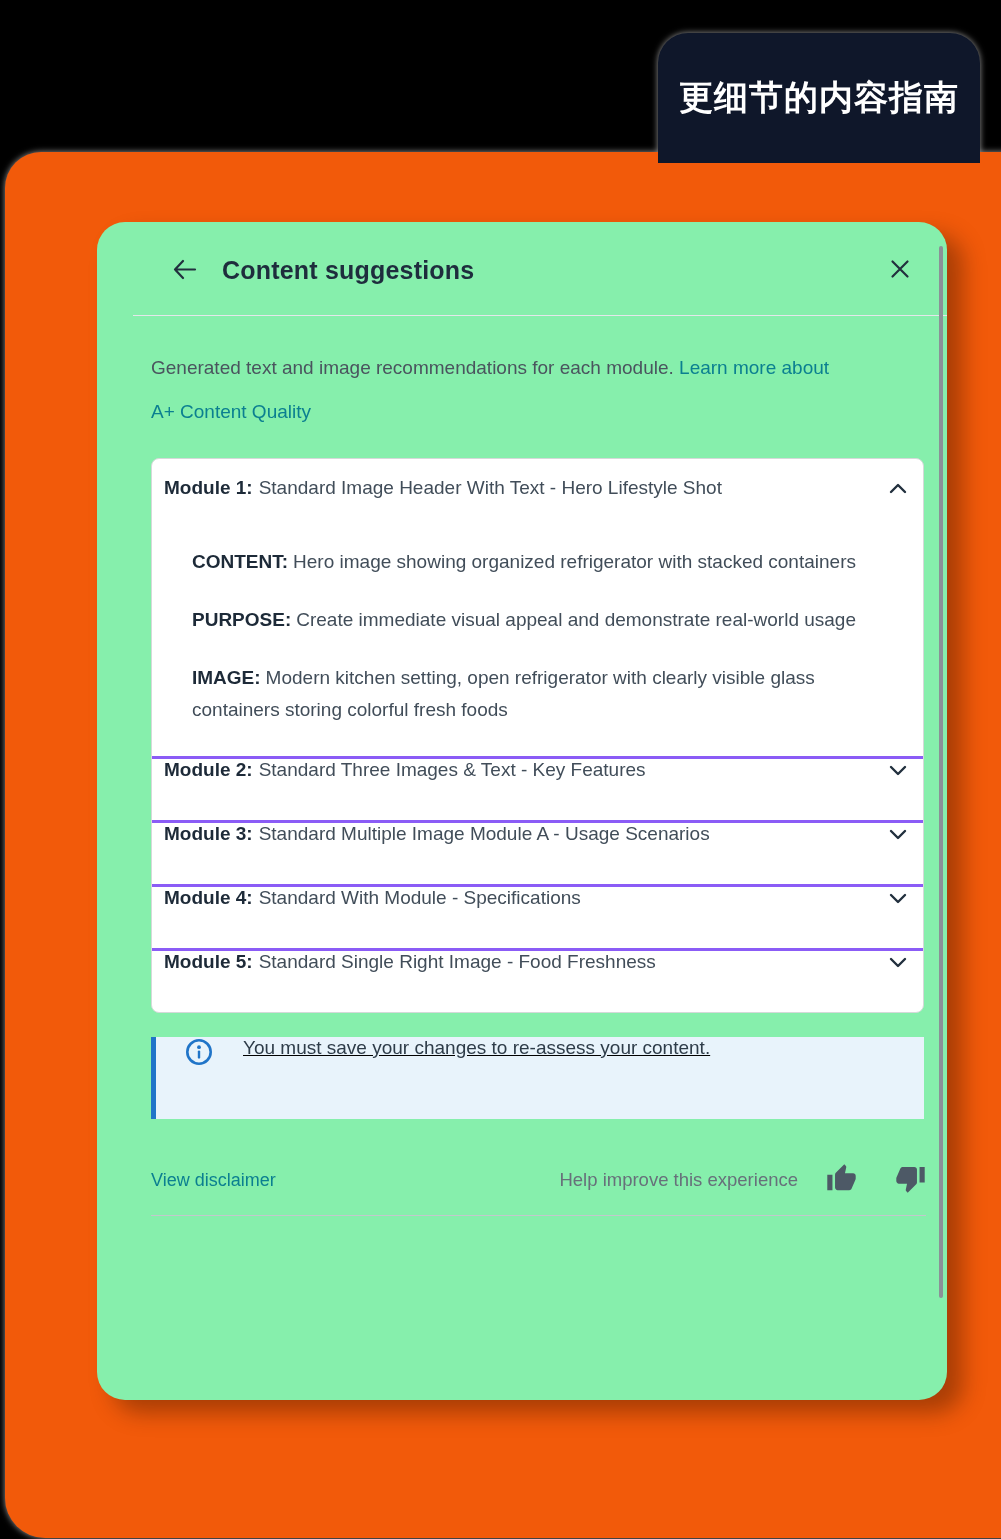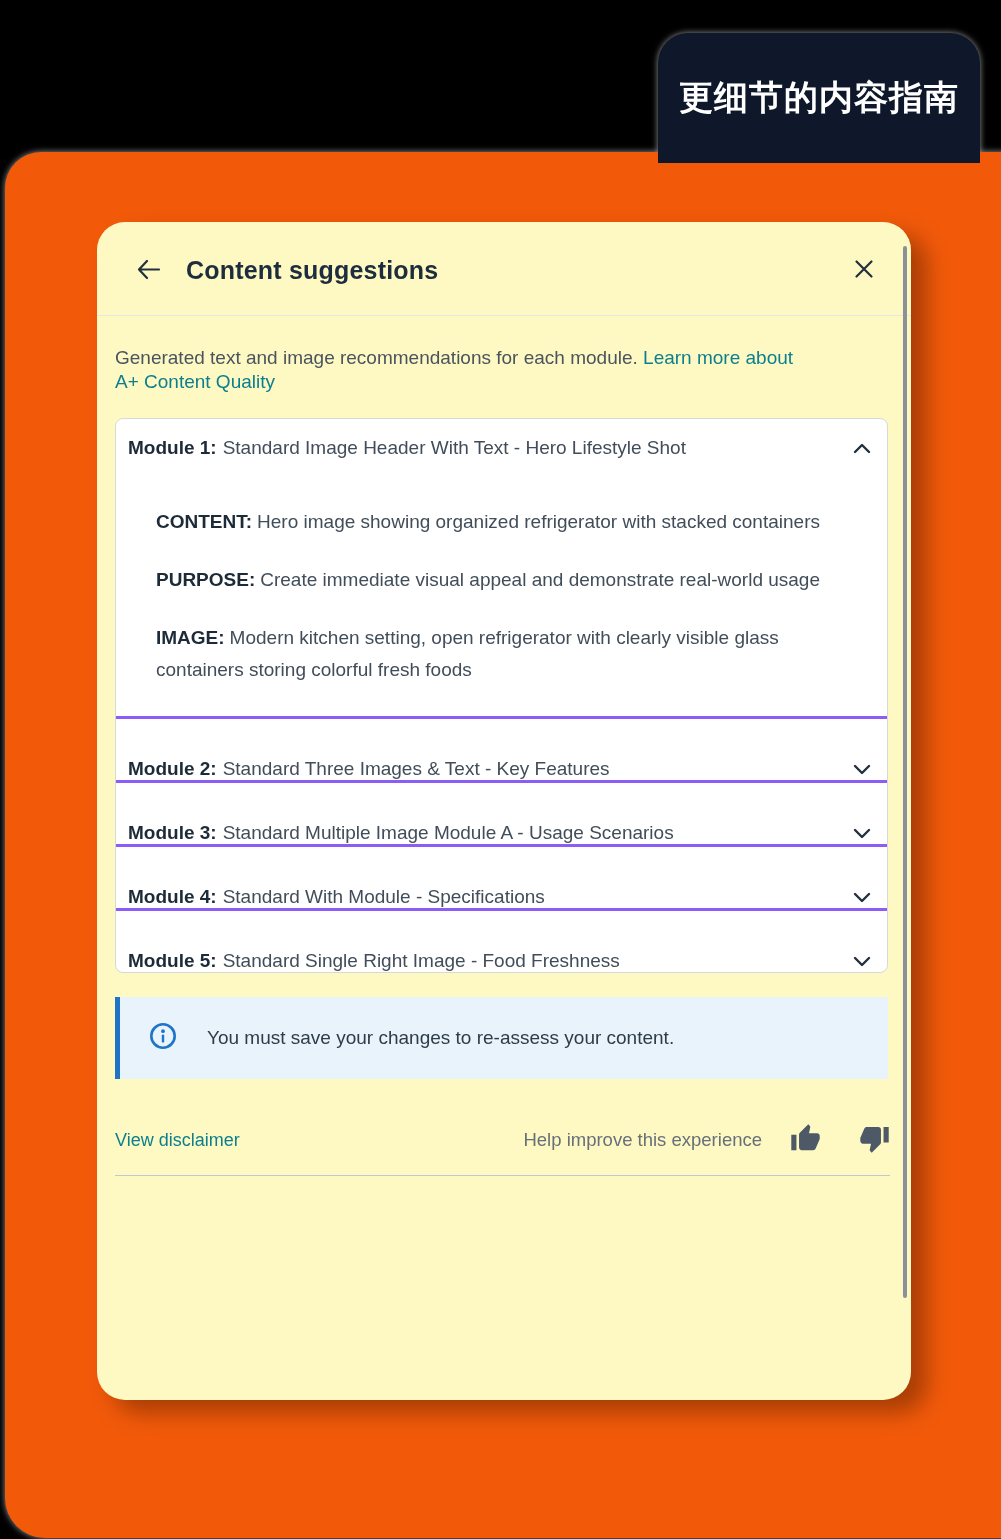--- a/index.html
+++ b/index.html
@@ -16,50 +16,51 @@
     display:flex;align-items:center;justify-content:center;
   }
   .callout-tab span{color:#fff;font-weight:bold;font-size:34px;letter-spacing:1px;}
   .orange-card{
     position:absolute;left:5px;top:152px;width:1020px;height:1386px;
     background:#F25A0A;border-radius:36px 0 0 40px;
   }
   
   .modal{
     position:absolute;left:97px;top:222px;width:814px;height:1178px;
-    background:#fef9c3;border-radius:28px;
+    background:#86efac;border-radius:28px;
     box-shadow:16px 13px 22px rgba(70,25,0,.42);
+    padding-left:36px;
   }
   .modal-header{
     display:flex;align-items:center;gap:24px;
     padding:34px 36px 30px 38px;border-bottom:1px solid #e4e7ea;
   }
   .back-btn,.close-btn{background:none;border:none;padding:0;cursor:pointer;display:flex;align-items:center;}
   .page-title{flex:1;font-size:25px;font-weight:bold;color:#1e2d3d;letter-spacing:.2px;}
-  .desc{margin:30px 20px 0 18px;max-width:692px;font-size:19px;line-height:24px;color:#4a545e;}
+  .desc{margin:30px 20px 0 18px;max-width:692px;font-size:19px;line-height:44px;color:#4a545e;}
   .desc a{color:#0b7f90;text-decoration:none;cursor:pointer;}
   
   .accordion{margin:24px 23px 0 18px;border:1px solid #d5d9d9;border-radius:8px;background:#fff;}
   .mod-header{
-    display:flex;align-items:flex-end;cursor:pointer;
+    display:flex;align-items:flex-start;cursor:pointer;
     font-size:19px;color:#414d59;
   }
   .mod-header.expanded{padding:18px 16px 6px 12px;}
   .mod-row{border-top:3px solid #8b5cf6;height:61px;padding:0 16px 0 12px;}
   .mod-header b{color:#1d2a38;margin-right:6px;white-space:nowrap;}
   .chev{margin-left:auto;flex:none;}
   .mod-content{padding:22px 40px 30px 40px;}
   .detail{margin-bottom:26px;font-size:19px;line-height:32px;color:#414d59;max-width:690px;}
   .detail:last-child{margin-bottom:0;}
   .detail b{color:#1d2a38;margin-right:5px;text-align:center;}
   
   .banner{
     margin:24px 23px 0 18px;min-height:82px;background:#e8f3fb;
-    border-left:5px solid #2074c8;display:flex;align-items:center;
-    padding-left:28px;gap:29px;box-sizing:border-box;
+    border-left:5px solid #2074c8;display:flex;align-items:flex-start;
+    padding-left:28px;gap:29px;box-sizing:border-box;text-decoration:underline;
   }
   .banner p{margin:0;font-size:19px;color:#2e3c49;}
   
   .footer{
     margin:44px 21px 0 18px;display:flex;align-items:center;
     padding-bottom:18px;border-bottom:1px solid #c2c8cc;
   }
   .disclaimer{flex:1;font-size:18px;color:#0b7f90;text-decoration:none;cursor:pointer;}
   .feedback{color:#67707a;font-size:18.5px;margin-right:28px;}
   .thumb-btn{background:none;border:none;padding:0;cursor:pointer;display:flex;align-items:center;}

